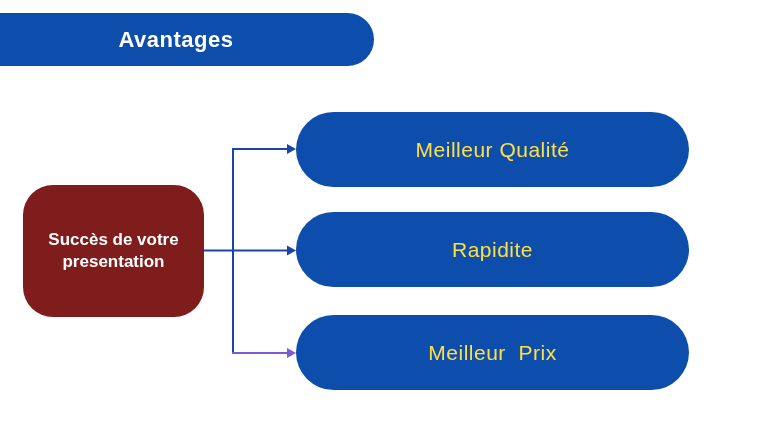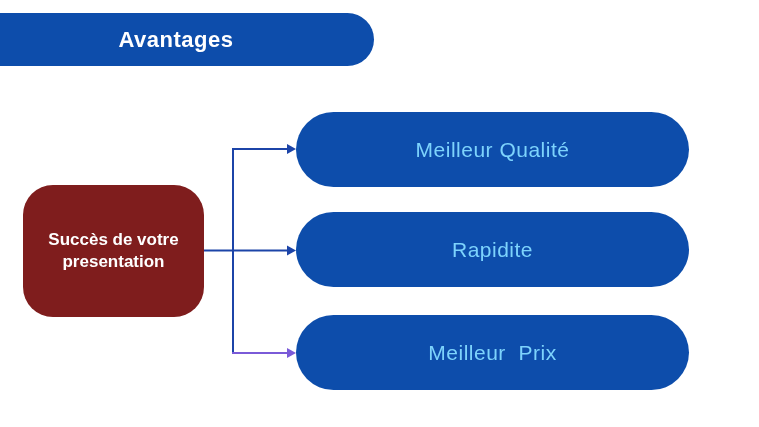--- a/index.html
+++ b/index.html
@@ -59,21 +59,21 @@
     left: 296px;
     width: 393px;
     height: 75px;
     background: #0d4dab;
     border-radius: 37.5px;
     display: flex;
     align-items: center;
     justify-content: center;
   }
   .pill .label {
-    color: #7dd3fc;
+    color: #fde047;
     font-size: 21px;
     font-weight: 400;
     letter-spacing: 0.5px;
     white-space: pre;
   }
   .pill-1 { top: 112px; }
   .pill-2 { top: 212px; }
   .pill-3 { top: 315px; }
   .connectors {
     position: absolute;

